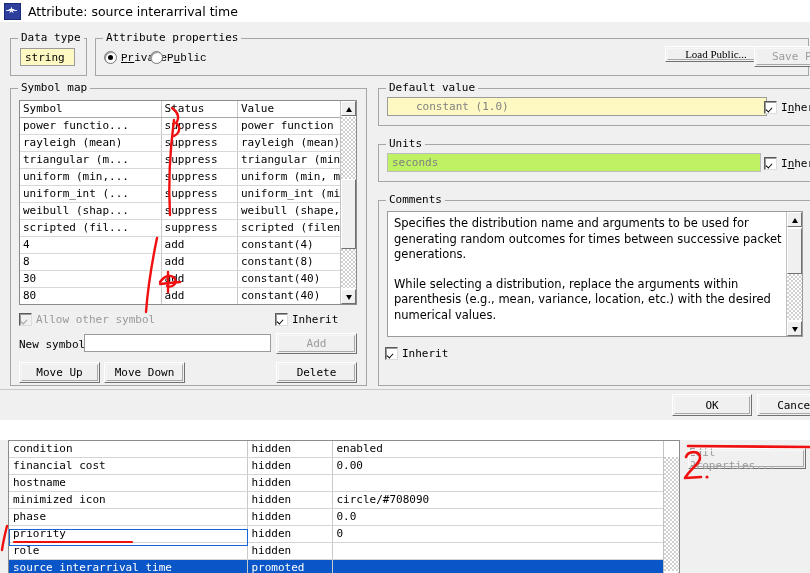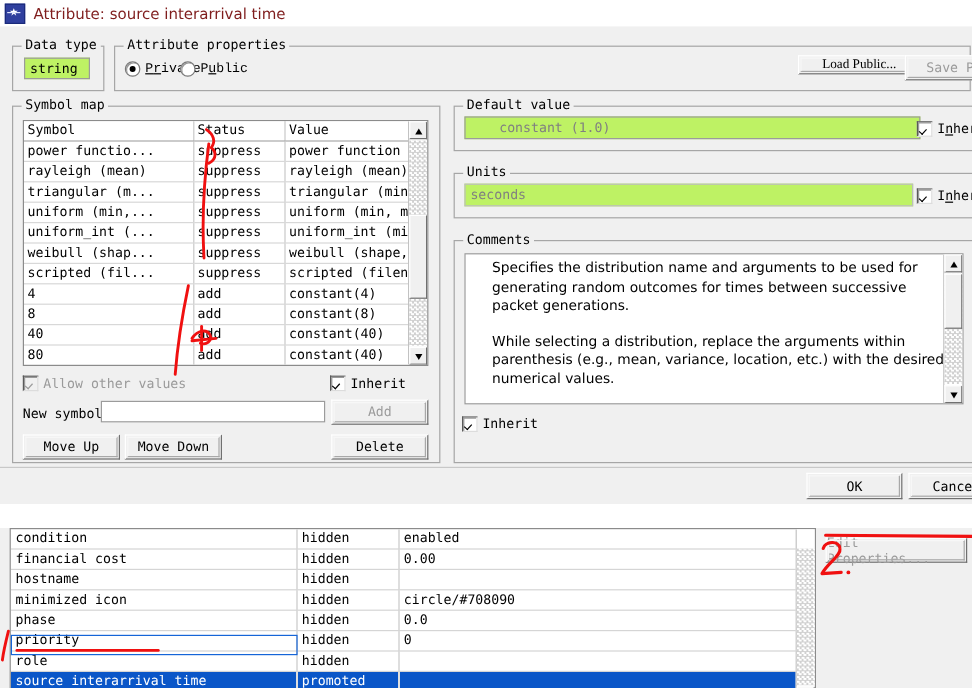--- a/index.html
+++ b/index.html
@@ -30,21 +30,21 @@
   .title-icon:before{
     content:"";position:absolute;left:3px;top:3px;width:7px;height:7px;
     background:#ffffff;
     clip-path:polygon(50% 0%,61% 36%,98% 36%,68% 58%,79% 95%,50% 72%,21% 95%,32% 58%,2% 36%,39% 36%);
   }
   .title-icon:after{
     content:"";position:absolute;left:1px;top:6px;width:11px;height:1px;background:#dfe6ff;
   }
   .title-text{
     font-family:"DejaVu Sans","Liberation Sans",sans-serif;
-    font-size:12.5px;color:#7f1d1d;
+    font-size:12.5px;color:#000000;
   }
   
   .group{
     position:absolute;
     border:1px solid #a6a6a6;
     background:transparent;
   }
   .group > .legend{
     position:absolute;top:-8px;left:7px;
     background:#f0f0f0;padding:0 3px;
@@ -54,21 +54,21 @@
     position:absolute;
     background:#ffffff;
     border:1px solid #9b9b9b;
     display:flex;align-items:center;
     padding-left:4px;
     font-size:11px;
     box-sizing:border-box;
     overflow:hidden;
     white-space:nowrap;
   }
-  .field.readonly{color:#808080;background:#bef264;}
+  .field.readonly{color:#808080;background:#fef9c3;}
   .btn2{
     position:absolute;box-sizing:border-box;
     background:#f0f0f0;
     border-top:1px solid #ffffff;border-left:1px solid #ffffff;
     border-right:1px solid #707070;border-bottom:1px solid #707070;
     display:flex;align-items:center;justify-content:center;
     font-size:11px;cursor:default;user-select:none;
   }
   .btn2 .inner{
     position:absolute;left:1px;top:1px;right:1px;bottom:1px;
@@ -155,21 +155,21 @@
   }
   
   .comments{
     position:absolute;background:#ffffff;border:1px solid #9b9b9b;
     box-sizing:border-box;overflow:hidden;
     font-family:"DejaVu Sans","Liberation Sans",sans-serif;
     font-size:11.5px;line-height:15.5px;
     padding:4px 6px 0 6px;
     color:#000;
   }
-  .comments p{margin:0 0 14px 16px;}
+  .comments p{margin:0 0 14px 0;}
   .comments p:last-child{margin-bottom:0;}
   
   .bottom{
     position:absolute;left:0;top:440px;width:810px;height:153px;
     background:#f0f0f0;
   }
   .botgrid{
     position:absolute;left:8px;top:0px;width:672px;height:148px;
     background:#ffffff;border:1px solid #8b8b8b;box-sizing:border-box;overflow:hidden;
   }
@@ -278,21 +278,21 @@
               <td>4</td>
               <td>add</td>
               <td>constant(4)</td>
             </tr>
           <tr>
               <td>8</td>
               <td>add</td>
               <td>constant(8)</td>
             </tr>
           <tr>
-              <td>40</td>
+              <td>30</td>
               <td>add</td>
               <td>constant(40)</td>
             </tr>
           <tr>
               <td>80</td>
               <td>add</td>
               <td>constant(40)</td>
             </tr>
           <tr>
               <td></td>
@@ -308,21 +308,21 @@
             <i></i>
           </div>
         <div class="arrow dn">
             <i></i>
           </div>
       </div>
     </div>
 
     <div class="chk dis" style="left:8px;top:224px;">
       <span class="box checked"></span>
-      <span class="lbl">Allow other values</span>
+      <span class="lbl">Allow other symbol</span>
     </div>
     <div class="chk" style="left:264px;top:224px;">
       <span class="box checked"></span>
       <span class="lbl">Inherit</span>
     </div>
 
     <div style="position:absolute;left:8px;top:249px;font-size:11px;">New symbol:</div>
     <div class="field" style="left:73px;top:245px;width:187px;height:18px;" title="New symbol:"></div>
     <div class="btn2 dis" style="left:265px;top:244px;width:81px;height:21px;">
       <span class="inner"></span>

